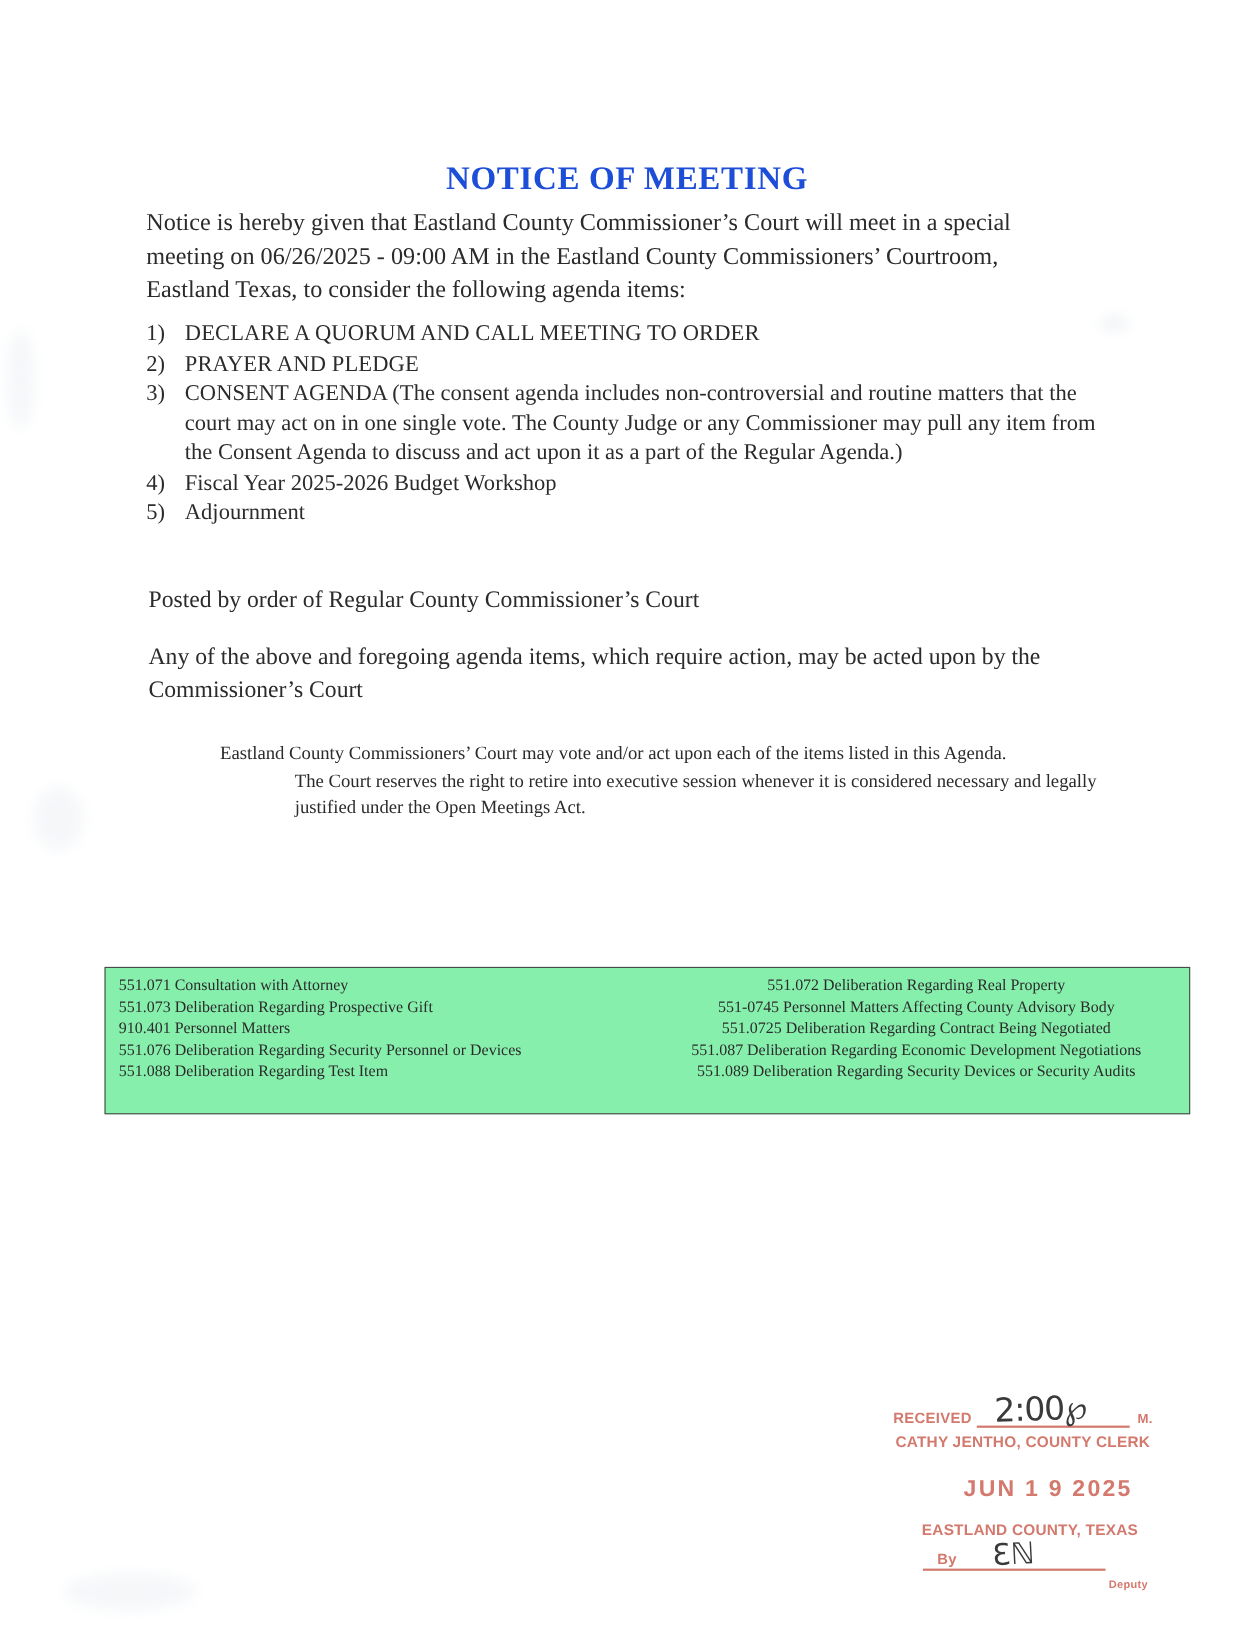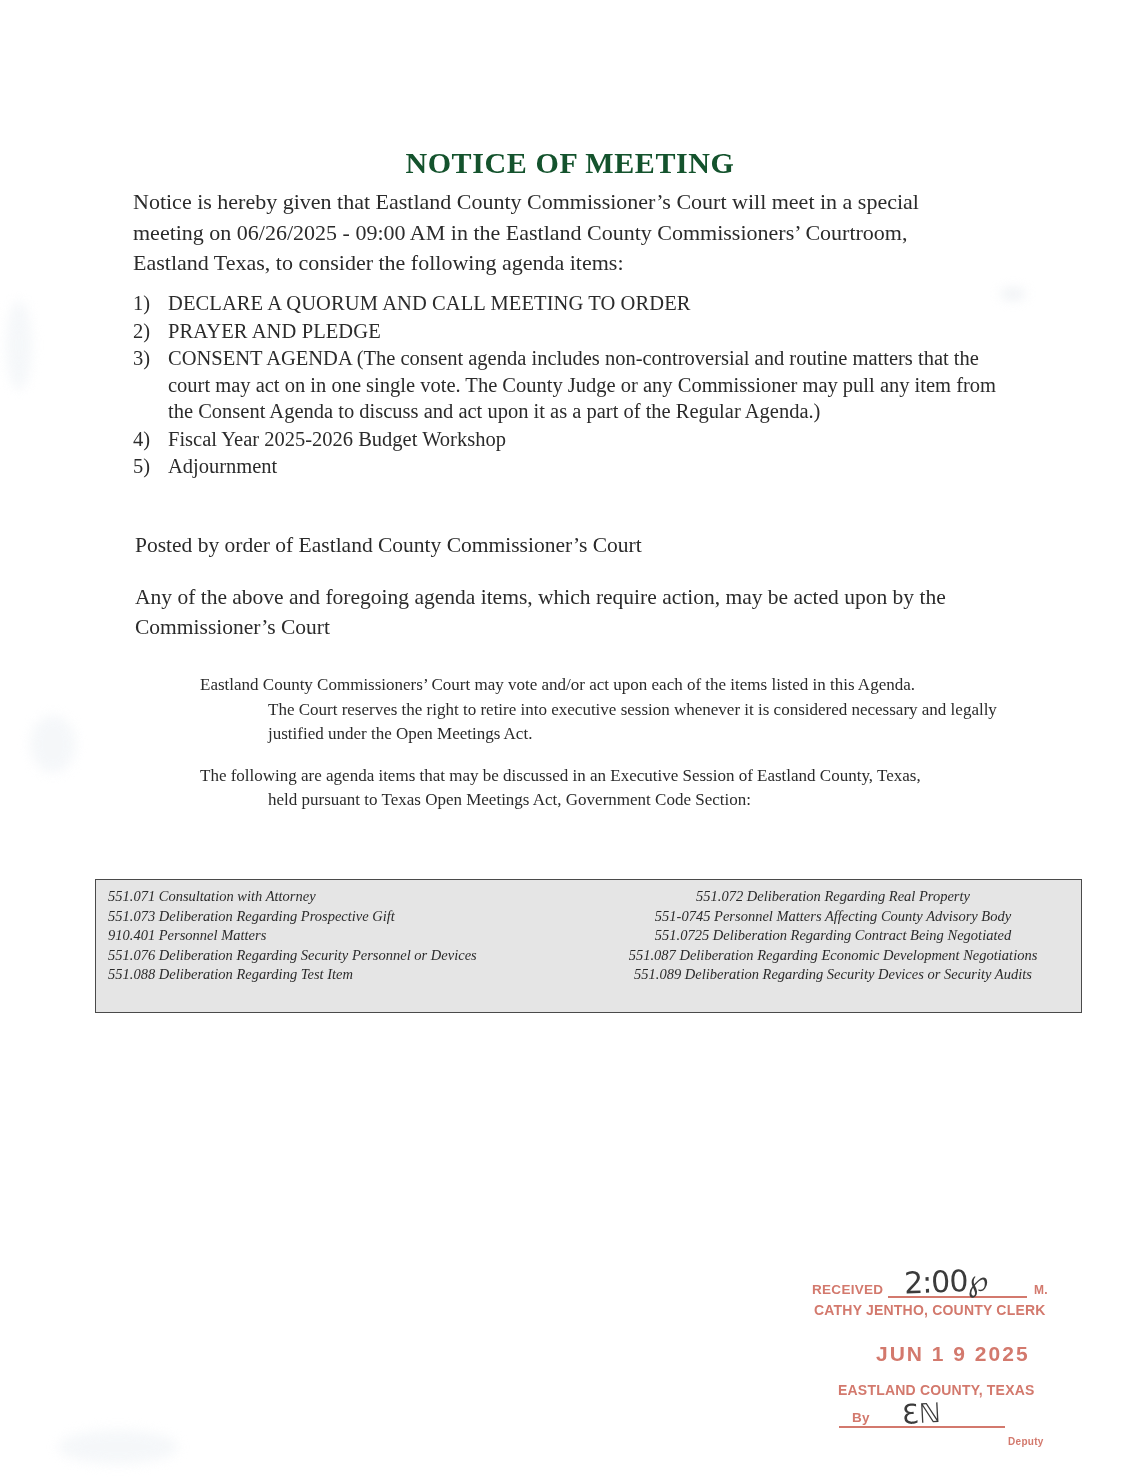--- a/index.html
+++ b/index.html
@@ -42,21 +42,21 @@
   
   .doc-title {
     position: absolute;
     left: 0;
     right: 0;
     top: 126px;
     text-align: center;
     font-size: 30px;
     font-weight: bold;
     letter-spacing: .6px;
-    color: #14532d;
+    color: #1d4ed8;
   }
 
   
   .intro {
     position: absolute;
     left: 133px;
     top: 165px;
     width: 830px;
     font-size: 22px;
     line-height: 30.5px;
@@ -123,22 +123,21 @@
 
   
   .statute-box {
     position: absolute;
     left: 95px;
     top: 879px;
     width: 987px;
     height: 134px;
     border: 1.5px solid #4a4a4a;
     box-sizing: border-box;
-    background: #e5e5e5;
-    font-style: italic;
+    background: #86efac;
   }
   .statute-cols {
     position: absolute;
     left: 12px;
     top: 7px;
     right: 6px;
     display: flex;
   }
   .statute-col { font-size: 14.5px; line-height: 19.5px; }
   .statute-col-left  { flex: 0 0 483px; }
@@ -290,30 +289,27 @@
     <div class="agenda-item">
       <span class="agenda-num">4)</span>
       <span class="agenda-text">Fiscal Year 2025-2026 Budget Workshop</span>
     </div>
     <div class="agenda-item">
       <span class="agenda-num">5)</span>
       <span class="agenda-text">Adjournment</span>
     </div>
   </div>
 
-  <p class="posted-by">Posted by order of Eastland County Commissioner’s Court</p>
+  <p class="posted-by">Posted by order of Regular County Commissioner’s Court</p>
 
   <p class="action-note">Any of the above and foregoing agenda items, which require action, may be acted upon by the Commissioner’s Court</p>
 
   <div class="exec-block">
     <p class="exec-para">
       <span class="lead">Eastland County Commissioners’ Court may vote and/or act upon each of the items listed in this Agenda.</span><span>The Court reserves the right to retire into executive session whenever it is considered necessary and legally justified under the Open Meetings Act.</span>
-    </p>
-    <p class="exec-para">
-      <span class="lead">The following are agenda items that may be discussed in an Executive Session of Eastland County, Texas,</span><span>held pursuant to Texas Open Meetings Act, Government Code Section:</span>
     </p>
   </div>
 
   <div class="statute-box">
     <div class="statute-cols">
       <div class="statute-col statute-col-left">
         <div class="statute-line">551.071 Consultation with Attorney</div>
         <div class="statute-line">551.073 Deliberation Regarding Prospective Gift</div>
         <div class="statute-line">910.401 Personnel Matters</div>
         <div class="statute-line">551.076 Deliberation Regarding Security Personnel or Devices</div>

